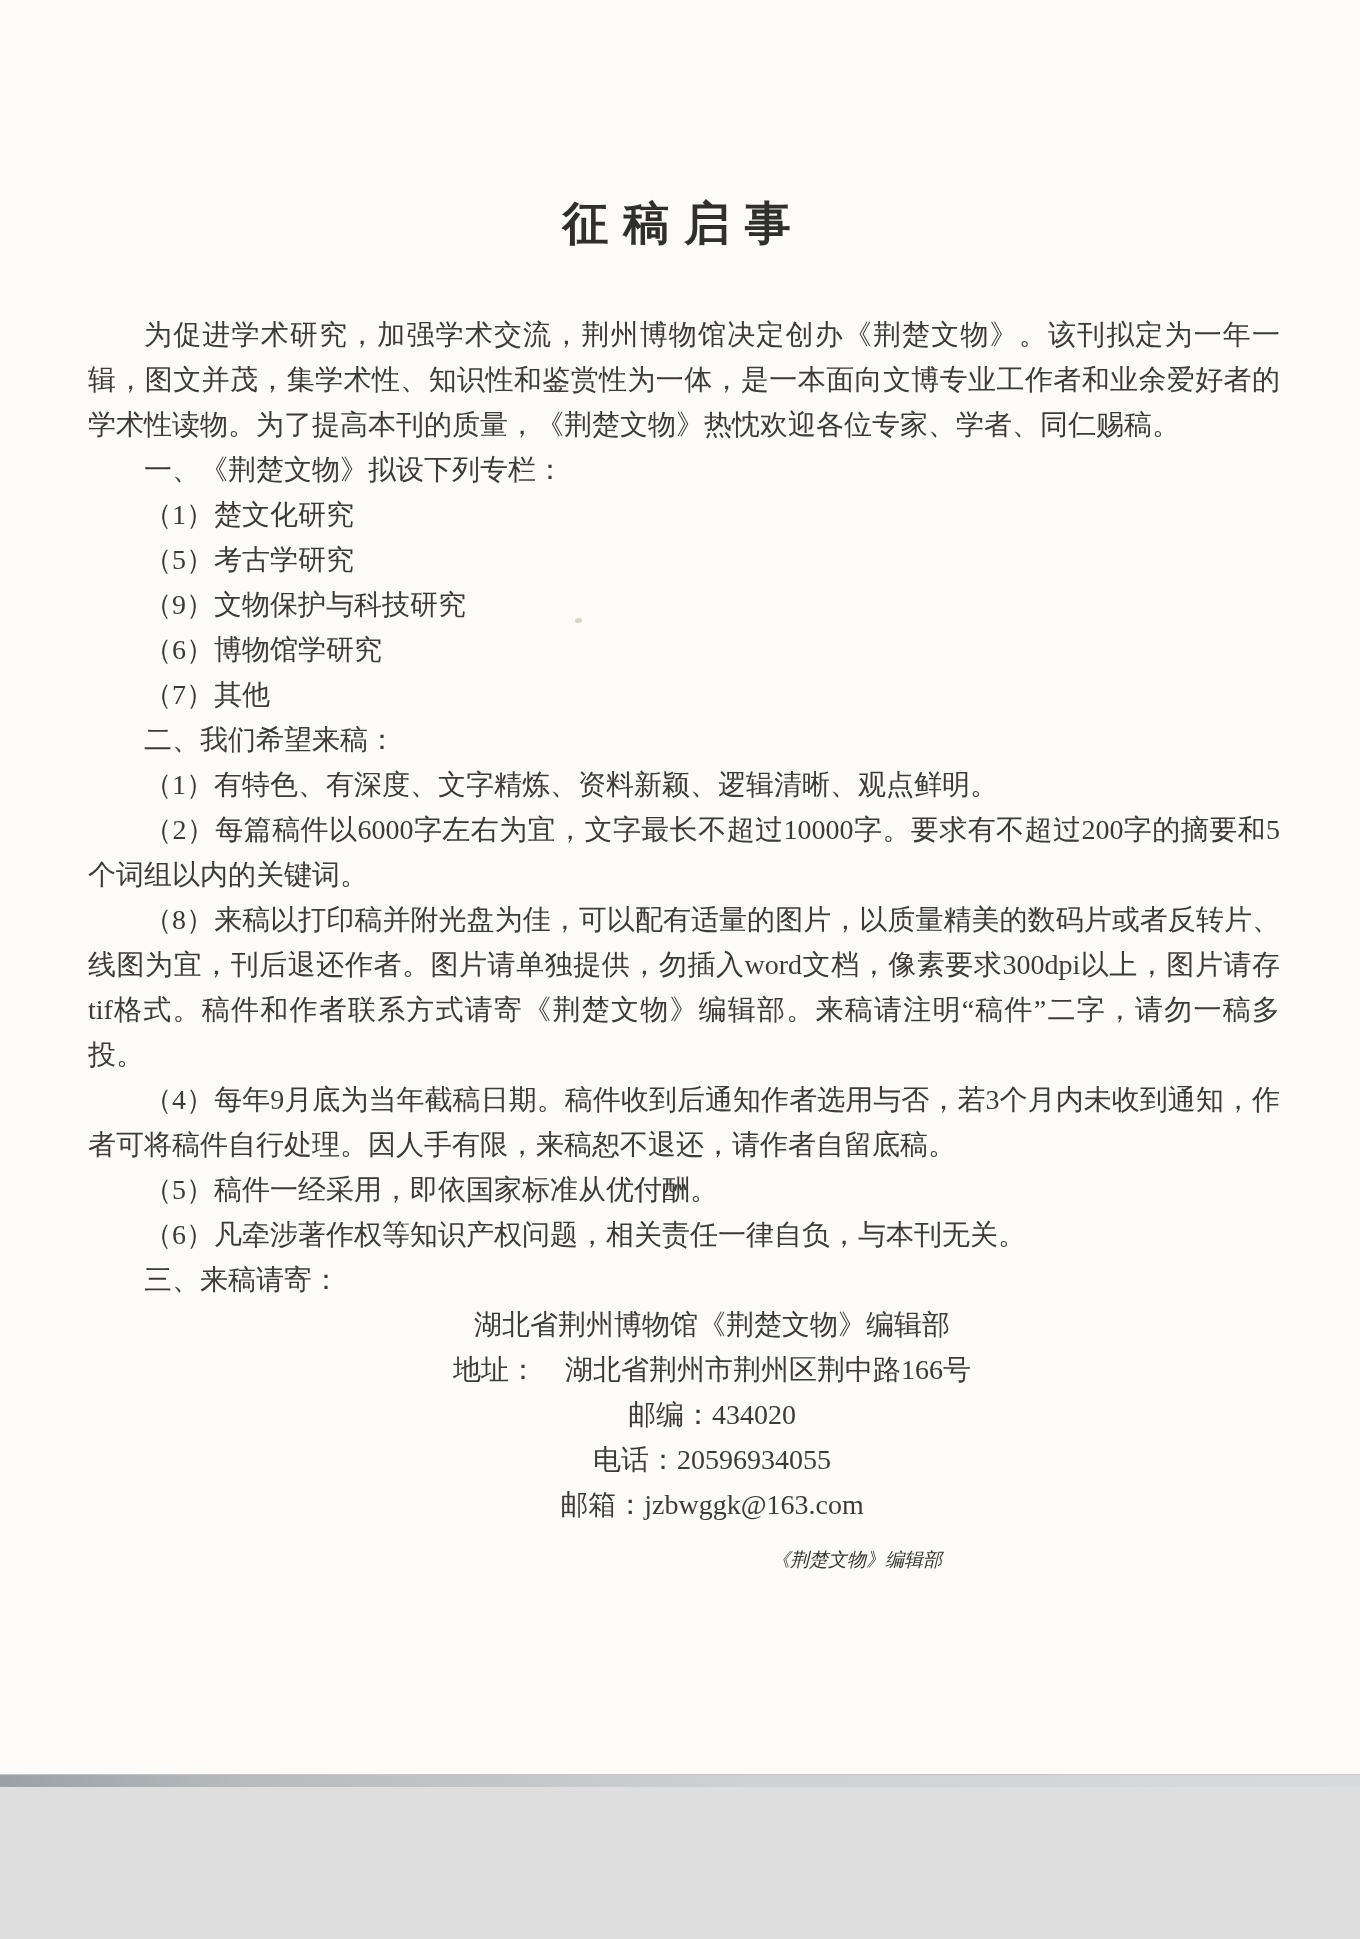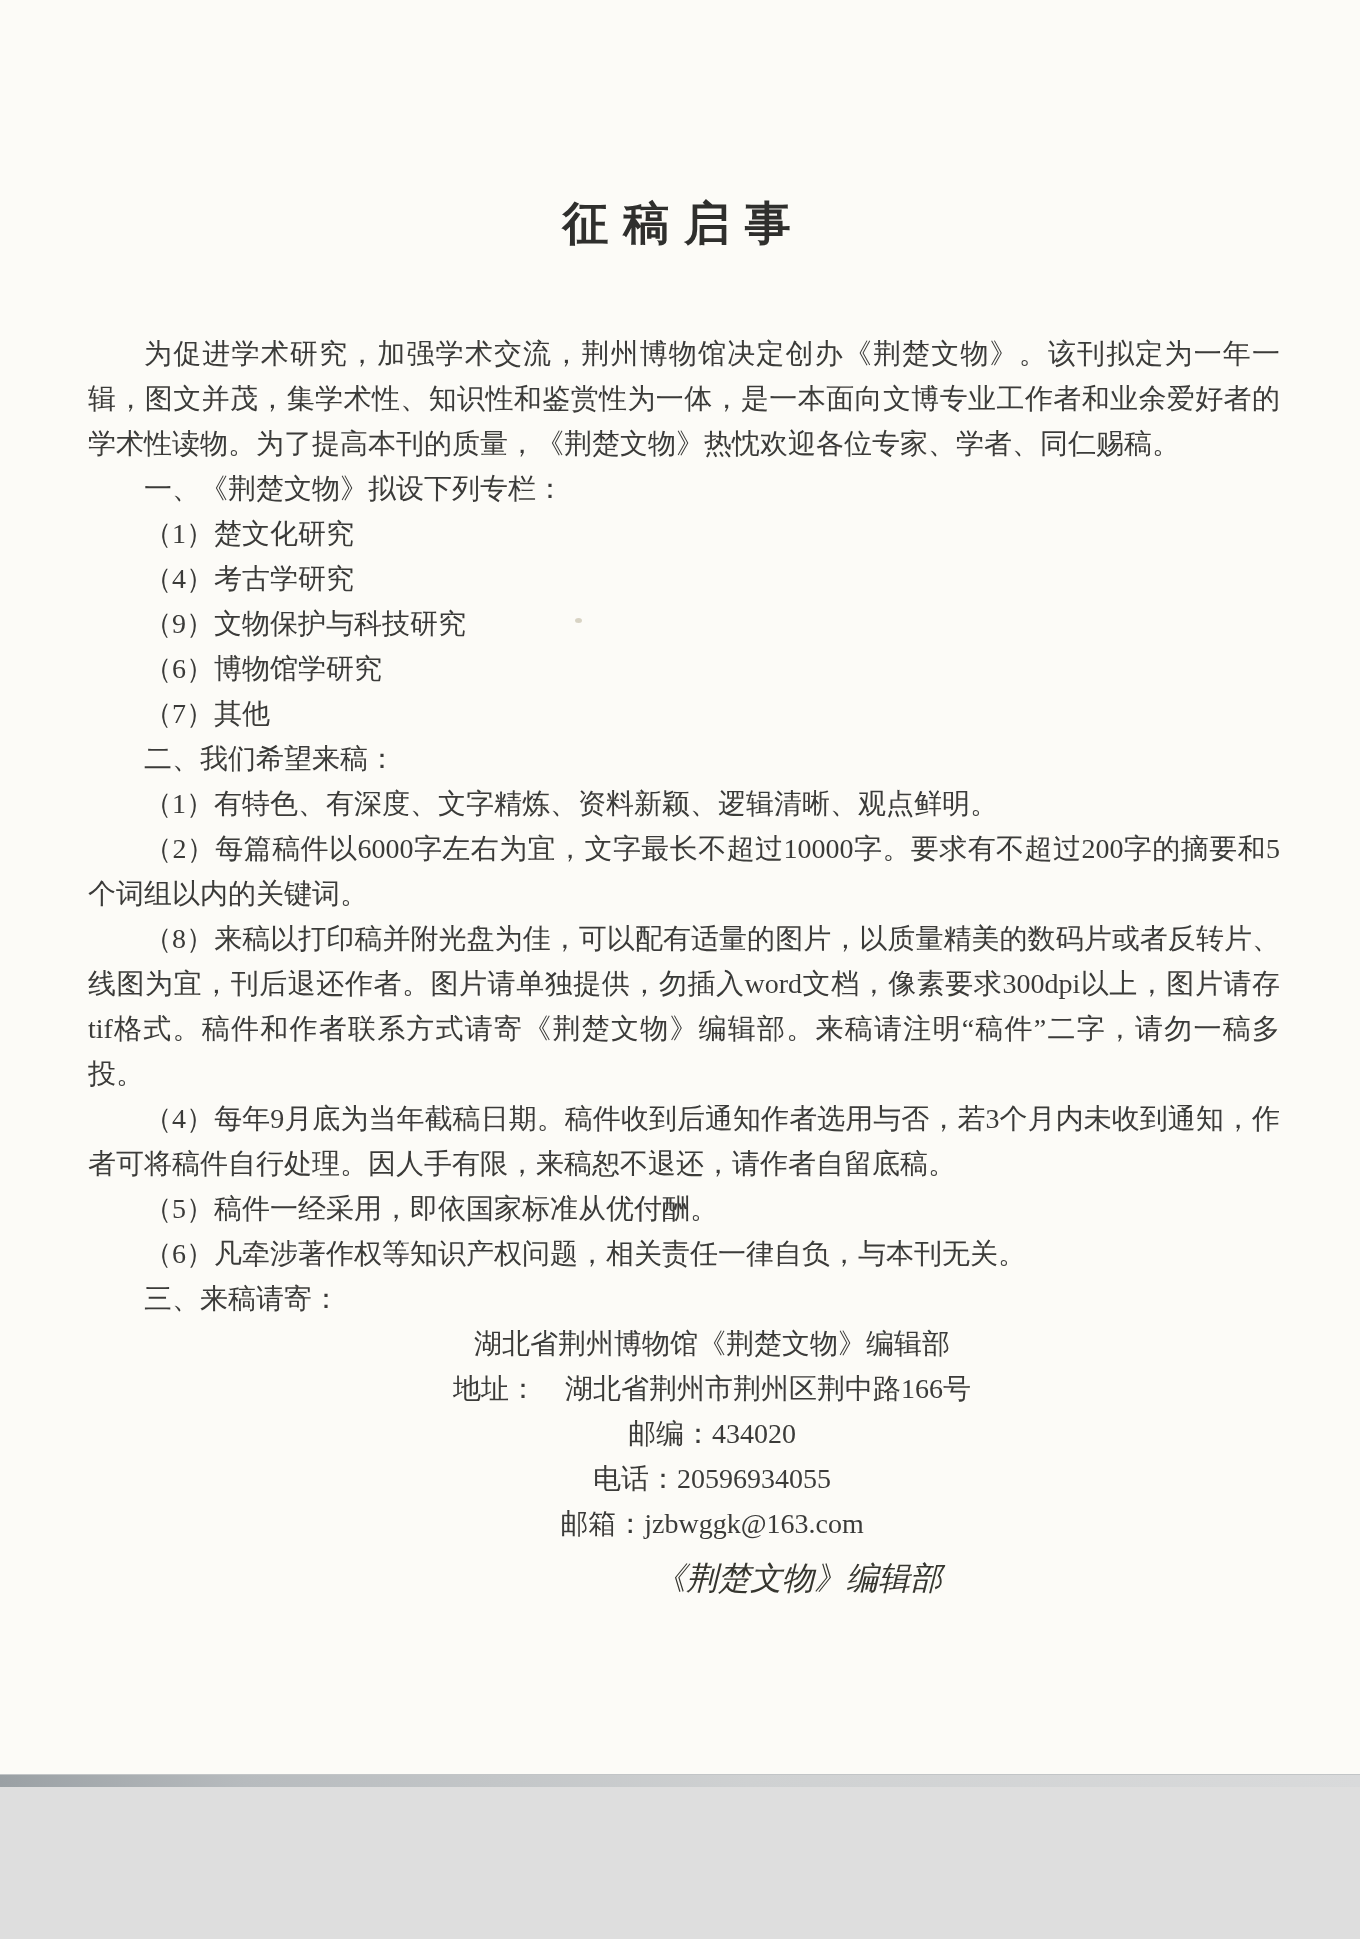--- a/index.html
+++ b/index.html
@@ -28,40 +28,40 @@
   .doc-title {
     margin-top: 192px;
     text-align: center;
     font-size: 46px;
     line-height: 64px;
     font-weight: bold;
     letter-spacing: 0.32em;
     color: #2f2f2d;
   }
   .intro {
-    margin-top: 75px;
+    margin-top: 56px;
   }
   p {
     margin: 0;
     text-align: justify;
     text-justify: inter-ideograph;
   }
   .indent {
     text-indent: 56px;
   }
   .contact-line {
     padding-left: 56px;
     text-align: center;
   }
   .signature {
     margin-top: 10px;
     padding-right: 338px;
     text-align: right;
     font-style: italic;
-    font-size: 32px;
+    font-size: 19px;
     color: #36362f;
   }
   .scan-edge-bottom {
     position: absolute;
     left: 0;
     right: 0;
     bottom: 0;
     height: 12px;
     background: linear-gradient(to right, #9aa0a4 0%, #b7bbbe 18%, #cfd1d2 55%, #d9dadb 100%);
     border-top: 1px solid #c2c5c7;
@@ -85,21 +85,21 @@
 
     <div class="doc-title">征稿启事</div>
 
     <div class="intro">
       <p class="indent">为促进学术研究，加强学术交流，荆州博物馆决定创办《荆楚文物》。该刊拟定为一年一辑，图文并茂，集学术性、知识性和鉴赏性为一体，是一本面向文博专业工作者和业余爱好者的学术性读物。为了提高本刊的质量，《荆楚文物》热忱欢迎各位专家、学者、同仁赐稿。</p>
     </div>
 
     <div>
       <p class="indent">一、《荆楚文物》拟设下列专栏：</p>
       <p class="indent">（1）楚文化研究</p>
-      <p class="indent">（4）考古学研究</p>
+      <p class="indent">（5）考古学研究</p>
       <p class="indent">（9）文物保护与科技研究</p>
       <p class="indent">（6）博物馆学研究</p>
       <p class="indent">（7）其他</p>
     </div>
 
     <div>
       <p class="indent">二、我们希望来稿：</p>
       <p class="indent">（1）有特色、有深度、文字精炼、资料新颖、逻辑清晰、观点鲜明。</p>
       <p class="indent">（2）每篇稿件以6000字左右为宜，文字最长不超过10000字。要求有不超过200字的摘要和5个词组以内的关键词。</p>
       <p class="indent">（8）来稿以打印稿并附光盘为佳，可以配有适量的图片，以质量精美的数码片或者反转片、线图为宜，刊后退还作者。图片请单独提供，勿插入word文档，像素要求300dpi以上，图片请存tif格式。稿件和作者联系方式请寄《荆楚文物》编辑部。来稿请注明“稿件”二字，请勿一稿多投。</p>

